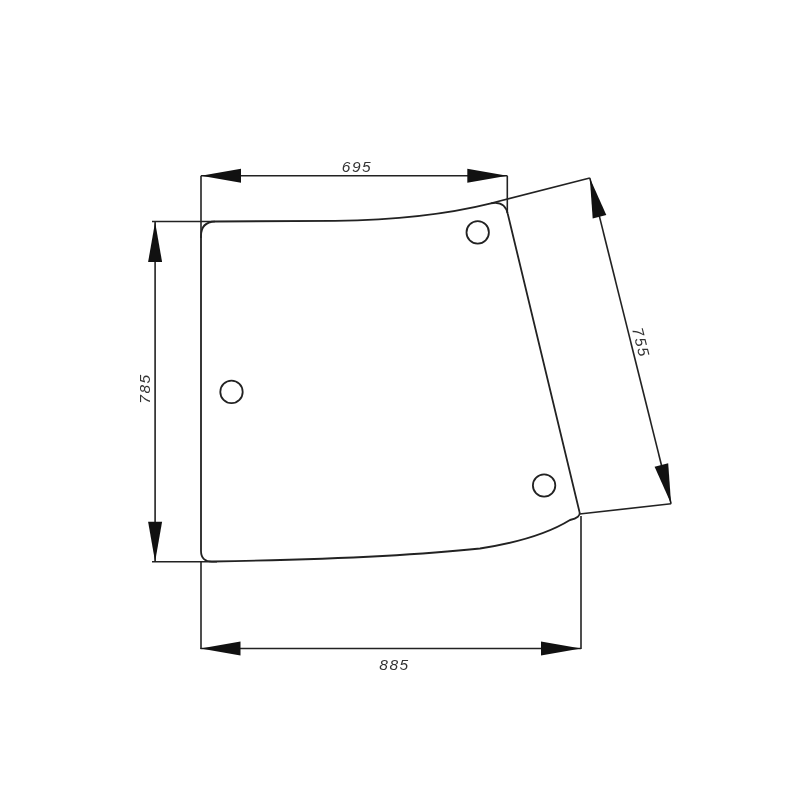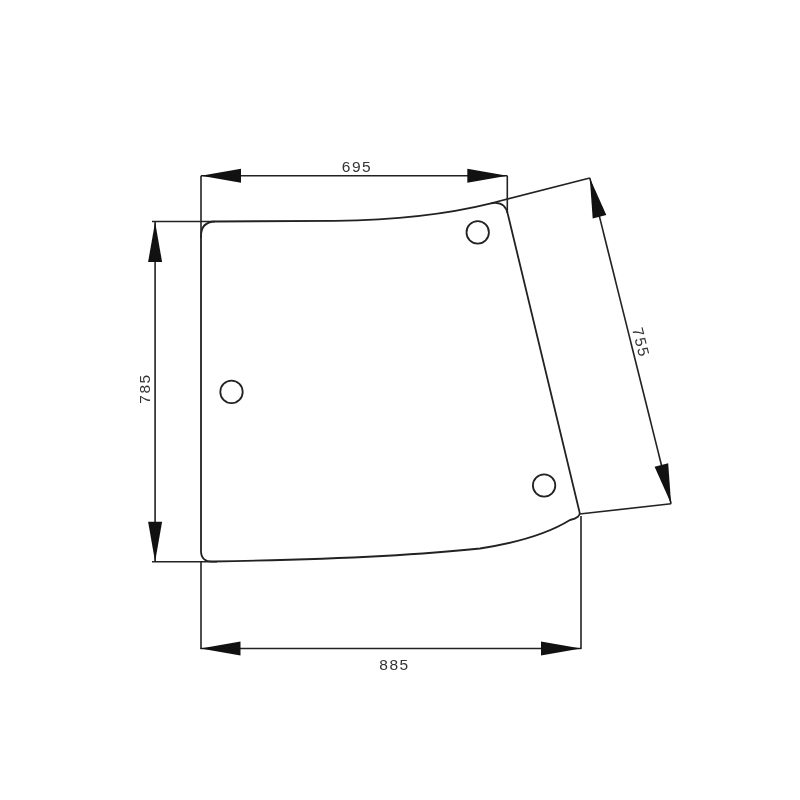--- a/index.html
+++ b/index.html
@@ -1,16 +1,16 @@
 <!DOCTYPE html>
 <html><head>
 <meta charset="utf-8">
 <style>
   html,body{margin:0;padding:0;background:#ffffff;}
-  .wrap{width:800px;height:800px;position:relative;background:#ffffff;}
+  .wrap{width:800px;height:800px;position:relative;background:#ffffff;font-style:italic;}
   text{font-family:"Liberation Sans",sans-serif;fill:#333333;}
 </style>
 </head>
 <body>
 <div class="wrap">
 <svg width="800" height="800" viewBox="0 0 800 800" xmlns="http://www.w3.org/2000/svg">
 
   <rect x="0" y="0" width="800" height="800" fill="#ffffff"></rect>
 
   <path d="M 215,221.5 L 335,220.8 C 400,220 450,213.5 491,203.3

